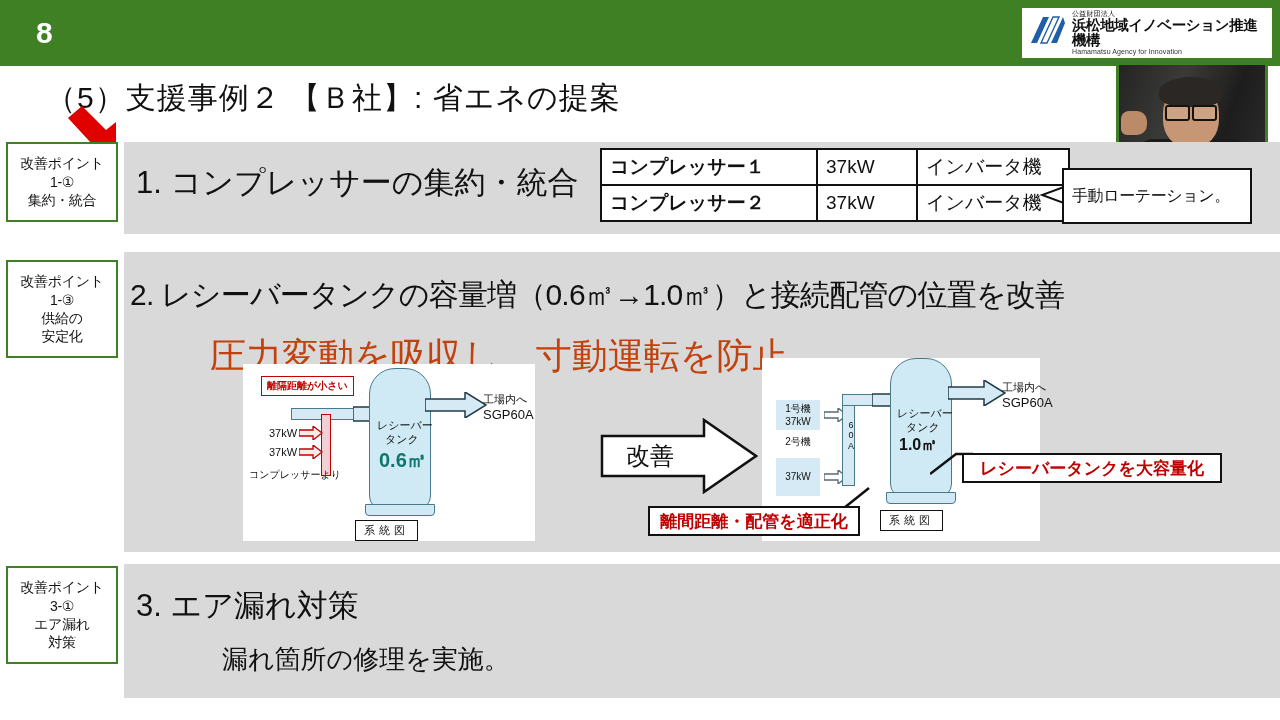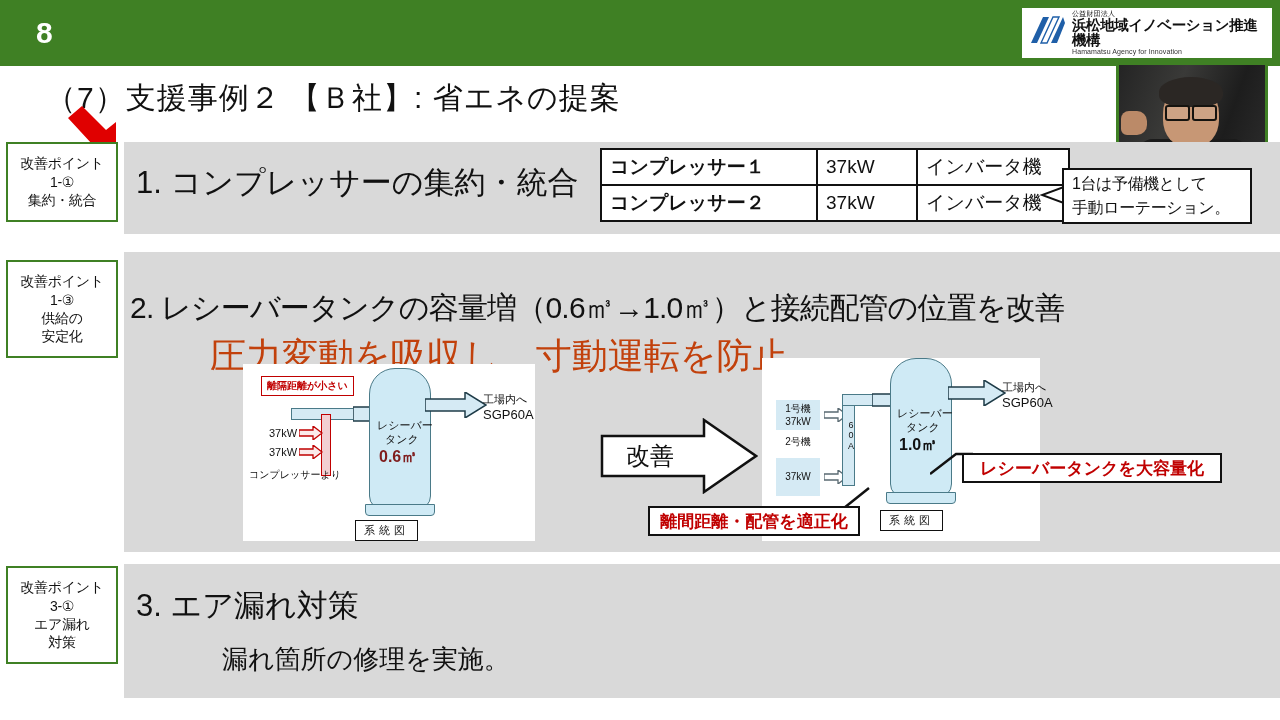--- a/index.html
+++ b/index.html
@@ -85,21 +85,21 @@
     align-items: center; text-align: left;
     font-size: 14px; color: #111; line-height: 1.32; letter-spacing: -0.3px;
   }
   #tag1 { left: 6px; top: 142px; width: 112px; height: 80px; }
   #tag2 { left: 6px; top: 260px; width: 112px; height: 98px; }
   #tag3 { left: 6px; top: 566px; width: 112px; height: 98px; }
 
   
   .sec-head { position: absolute; font-size: 31px; color: #111; letter-spacing: 0px; margin-top: 10px; }
   #sec1head { left: 136px; top: 152px; }
-  #sec2head { left: 130px; top: 278px; font-size: 30px; letter-spacing: -0.8px; }
+  #sec2head { left: 130px; top: 265px; font-size: 30px; letter-spacing: -0.8px; }
   #sec2sub  { left: 210px; top: 322px; font-size: 36px; color:#c2410c; }
   #sec3head { left: 136px; top: 575px; }
   #sec3sub  { left: 222px; top: 632px; font-size: 26px; color:#111; }
 
   
   .spec-table {
     position: absolute; left: 600px; top: 148px;
     border-collapse: collapse; background: #ffffff;
   }
   .spec-table td {
@@ -191,21 +191,21 @@
       <polygon points="24,30 36,4 38,10 30,30" fill="#1f5fa8"></polygon>
     </svg>
   </div>
   <div class="logo-text">
     <div class="logo-line1">公益財団法人</div>
     <div class="logo-line2">浜松地域イノベーション推進機構</div>
     <div class="logo-line3">Hamamatsu Agency for Innovation</div>
   </div>
 </div>
 
-<div class="subtitle">（7）支援事例２ 【Ｂ社】: 省エネの提案</div>
+<div class="subtitle">（5）支援事例２ 【Ｂ社】: 省エネの提案</div>
 
 <div class="speaker-video">
   <div class="sv-bg"></div>
   <div class="sv-hand"></div>
   <div class="sv-body"></div>
   <div class="sv-shirt"></div>
   <div class="sv-head"></div>
   <div class="sv-hair"></div>
   <div class="sv-glass"></div>
 </div>
@@ -240,21 +240,20 @@
   </tr>
 </tbody>
   </table>
 
 <div class="callout1-tail">
   <svg width="24" height="18" viewBox="0 0 24 18">
     <polyline points="24,1 2,9 24,17" fill="#ffffff" stroke="#111" stroke-width="2"></polyline>
   </svg>
 </div>
 <div class="callout1">
-  <div>1台は予備機として</div>
   <div>手動ローテーション。</div>
 </div>
 
 <div class="panel" id="panel2"></div>
 
 <div class="tag" id="tag2">
   <div>改善ポイント</div>
   <div>1-③</div>
   <div>供給の</div>
   <div>安定化</div>
@@ -281,21 +280,21 @@
   <div class="d-label" style="left:26px;top:81px;">37kW</div>
   <svg style="position:absolute;left:56px;top:81px;" width="24" height="14" viewBox="0 0 24 14">
     <polygon points="0,4 14,4 14,0 23,7 14,14 14,10 0,10" fill="#fbeaea" stroke="#c00000" stroke-width="1.3"></polygon>
   </svg>
   <div class="d-label sm" style="left:6px;top:104px;">コンプレッサーより</div>
 
   <div class="tank" style="left:126px;top:4px;width:62px;height:142px;"></div>
   <div class="tank-foot" style="left:122px;top:140px;width:70px;height:12px;border-radius:0 0 4px 4px;"></div>
   <div class="d-label" style="left:134px;top:54px;">レシーバー</div>
   <div class="d-label" style="left:142px;top:68px;">タンク</div>
-  <div style="position:absolute;left:136px;top:83px;font-size:16px;font-weight:700;color:#7f1d1d;">0.6㎥</div>
+  <div style="position:absolute;left:136px;top:83px;font-size:20px;font-weight:700;color:#0f766e;">0.6㎥</div>
 
   <svg style="position:absolute;left:182px;top:28px;" width="62" height="26" viewBox="0 0 62 26">
     <polygon points="0,7 40,7 40,0 61,13 40,26 40,19 0,19" fill="#d5eaf4" stroke="#1f3c48" stroke-width="1.5"></polygon>
   </svg>
   <div class="d-label" style="left:240px;top:28px;">工場内へ</div>
   <div class="d-label" style="left:240px;top:43px;font-size:13px;">SGP60A</div>
 
   <div class="sys-box" style="left:112px;top:156px;">系統図</div>
 </div>
 

